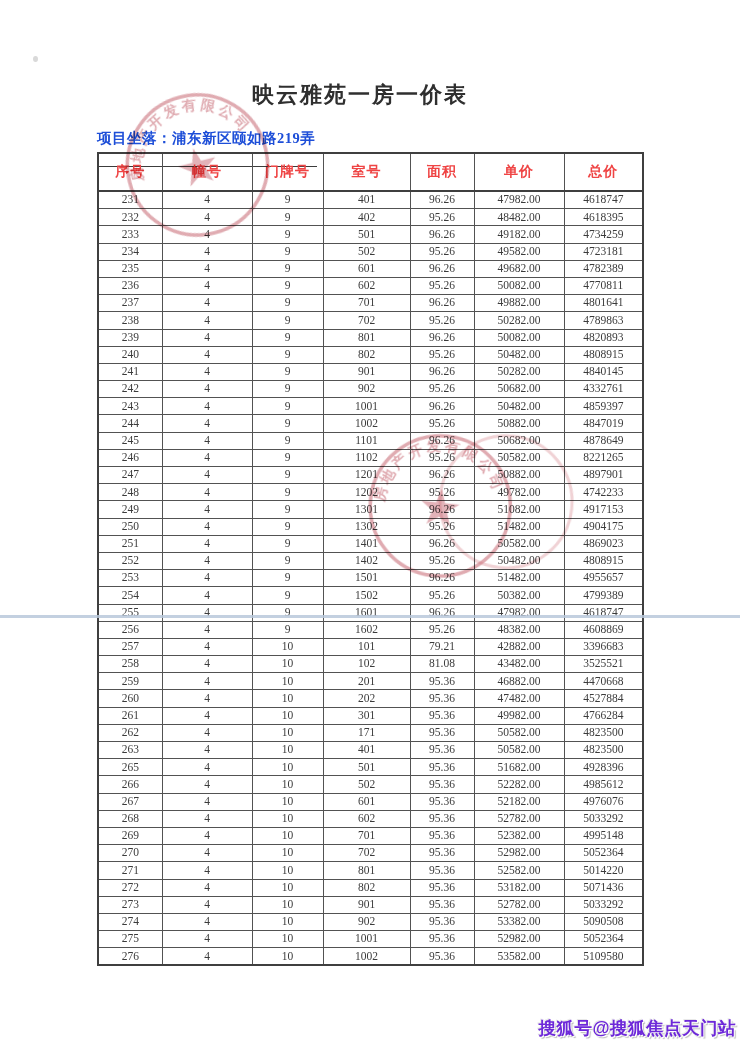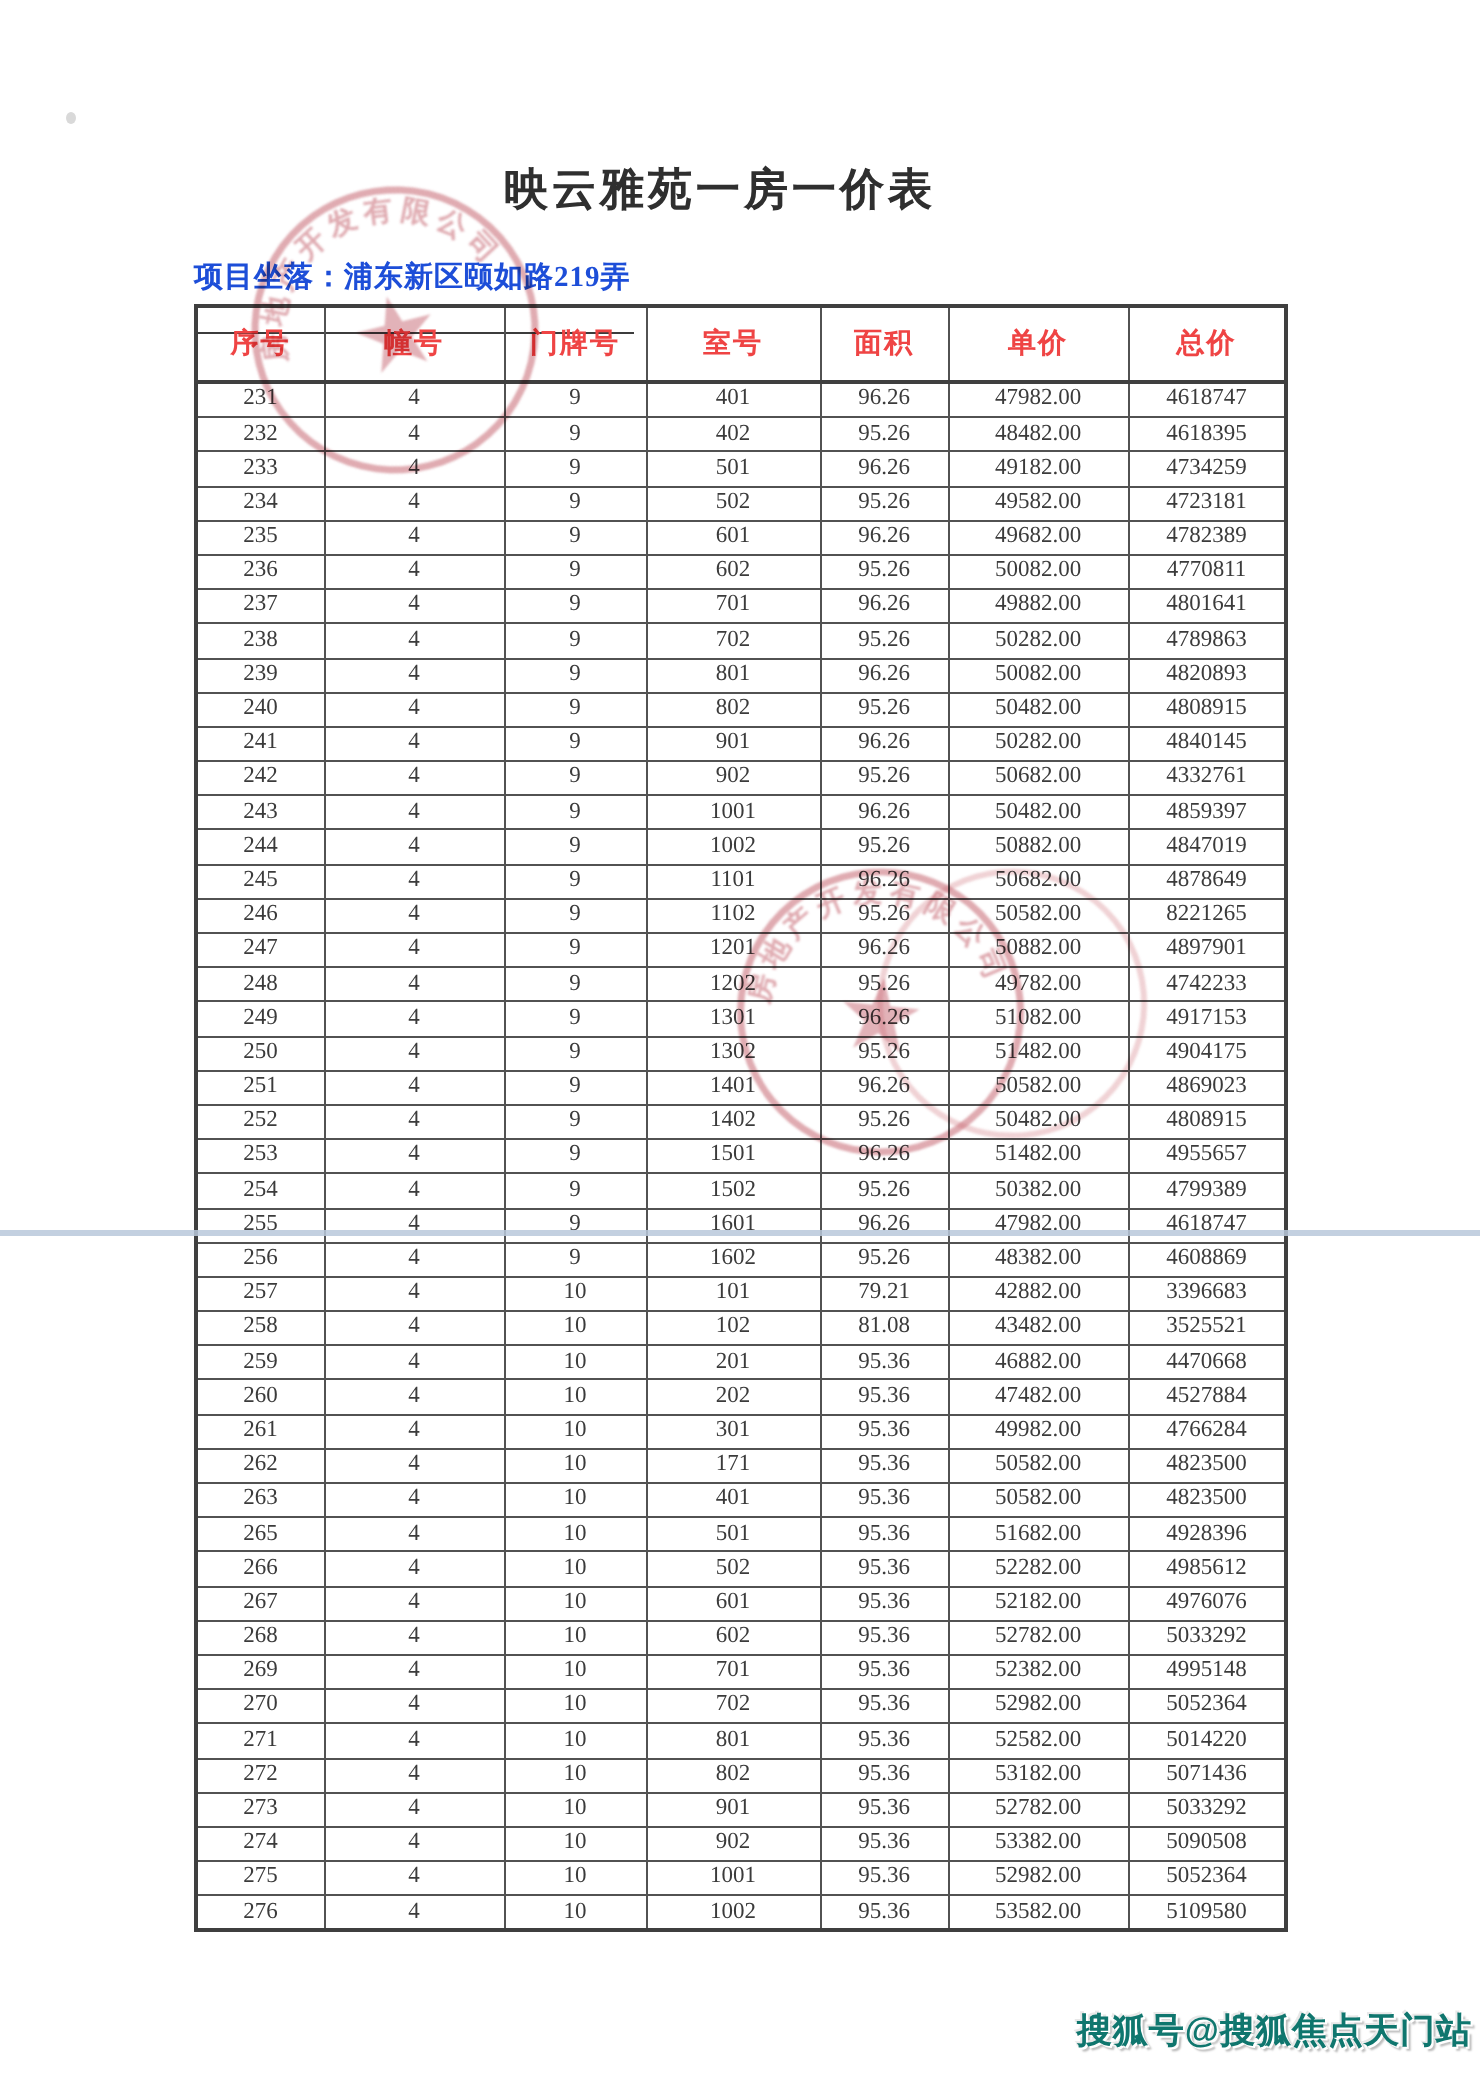--- a/index.html
+++ b/index.html
@@ -40,24 +40,24 @@
   .stamp-mid{left:360px;top:426px;transform:rotate(6deg);}
   .scan-line{
     position:absolute;left:0;top:615px;width:740px;height:2.5px;
     background:#b9c8da;opacity:.85;
   }
   .scan-dot{
     position:absolute;left:33px;top:56px;width:5px;height:6px;border-radius:50%;
     background:#d9d9d9;
   }
   .watermark{
-    position:absolute;right:4px;bottom:19px;
+    position:absolute;right:4px;bottom:6px;
     font-family:"Liberation Sans","DejaVu Sans",sans-serif;
     font-size:17.5px;font-weight:bold;letter-spacing:.5px;
-    color:#0f766e;
+    color:#6d28d9;
     text-shadow:1px 1px 0 #ffffff,-1px -1px 0 #e8e8e8,2px 2px 1px #bdbdbd;
     white-space:nowrap;
   }
 </style>
 </head>
 <body>
 
 <div class="doc-title">映云雅苑一房一价表</div>
 
 <div class="project-line"><span>项目坐落：</span><span>浦东新区颐如路219弄</span></div>

